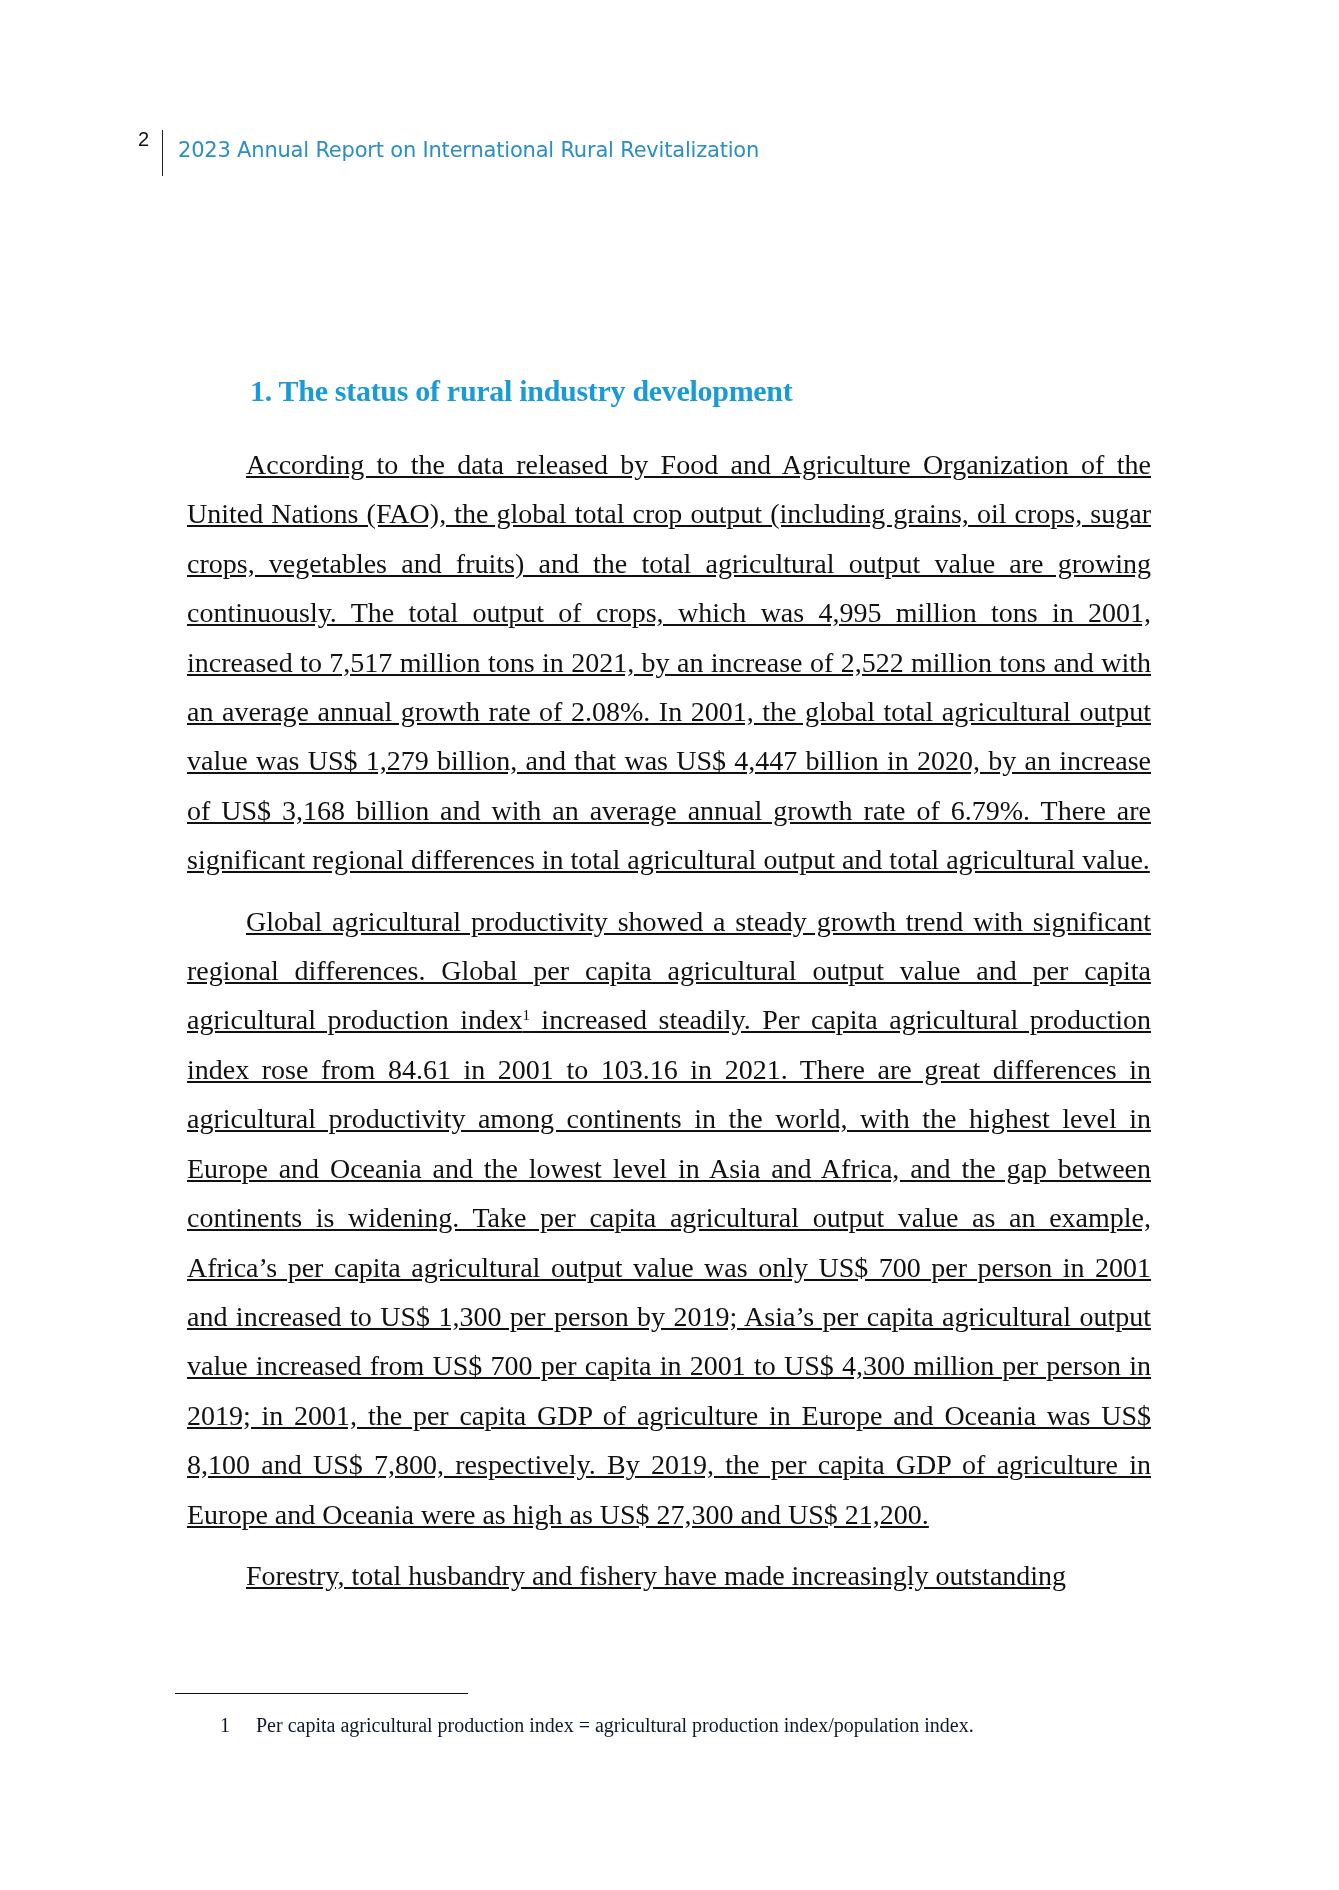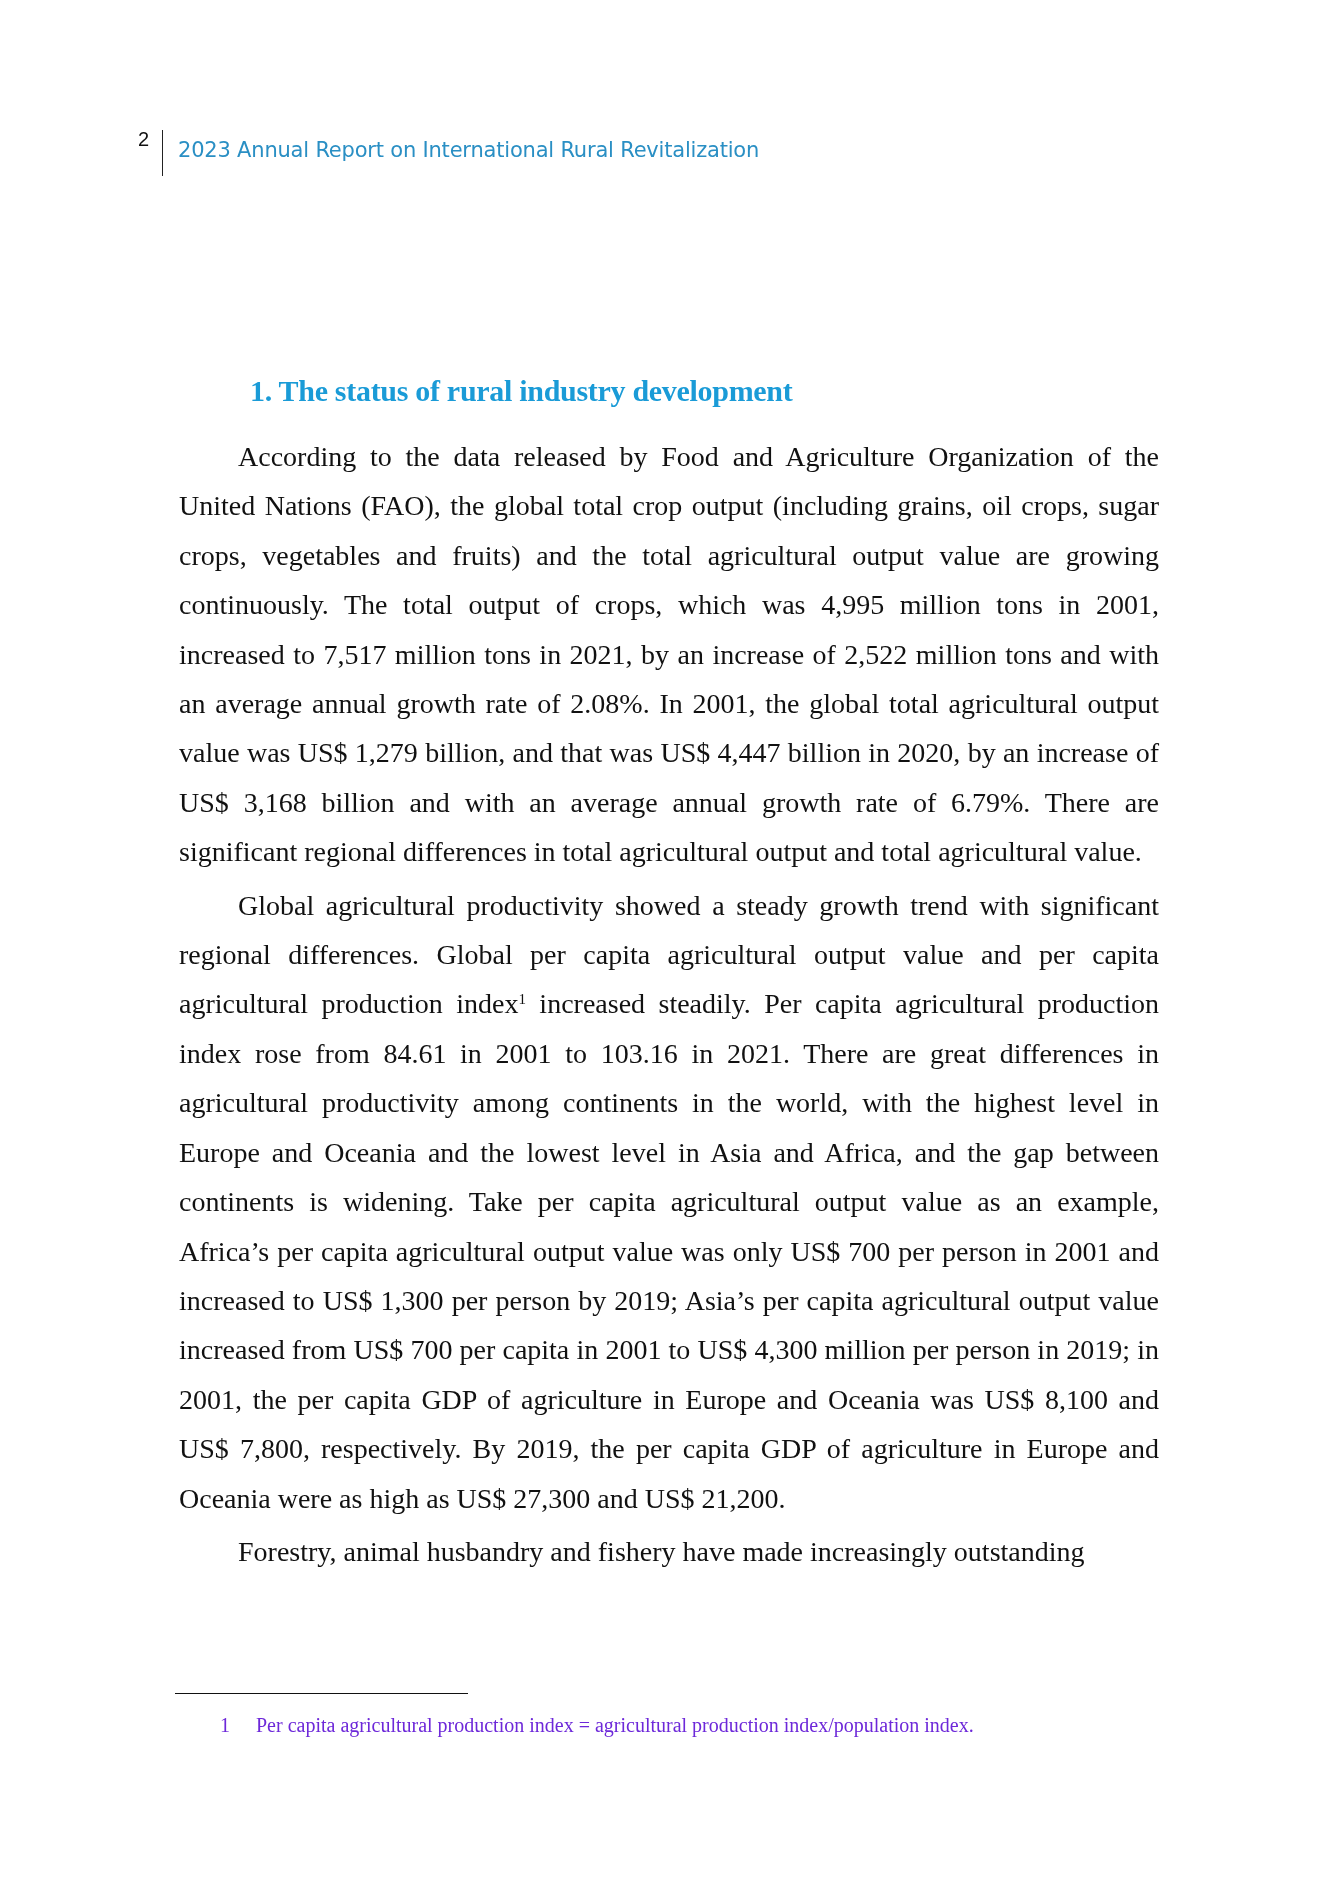--- a/index.html
+++ b/index.html
@@ -8,44 +8,44 @@
 
   .running-head { position: absolute; left: 138px; top: 128px; height: 48px; }
   .page-num { position: absolute; left: 0; top: 0; font-family: "Liberation Sans", sans-serif; font-size: 20px; color: #111; }
   .head-rule { position: absolute; left: 24px; top: 2px; width: 1px; height: 46px; background: #222; }
   .head-title { position: absolute; left: 40px; top: 10px; white-space: nowrap; font-family: "DejaVu Sans", sans-serif; font-size: 21px; color: #2a8fc4; letter-spacing: -0.2px; }
 
   .h1 { position: absolute; left: 234px; top: 280px; font-family: "Liberation Serif", serif; font-weight: bold; font-size: 35px; color: #1a9bd7; white-space: nowrap; letter-spacing: -0.6px; }
   .h2 { position: absolute; left: 234px; top: 358px; font-family: "Liberation Serif", serif; font-weight: bold; font-size: 30px; color: #1a9bd7; white-space: nowrap; letter-spacing: -0.3px; }
 
   .body { position: absolute; left: 175px; top: 428px; width: 988px; font-family: "Liberation Serif", serif; font-size: 28px; line-height: 49.4px; color: #111; }
-  .body p { margin: 4px; text-align: justify; text-indent: 59px; }
+  .body p { margin: 12px; text-align: justify; text-indent: 59px; text-decoration: underline; }
   .body sup { font-size: 15px; vertical-align: top; position: relative; top: -4px; }
 
   .fn-rule { position: absolute; left: 175px; top: 1693px; width: 293px; height: 1px; background: #111; }
-  .footnote { position: absolute; left: 220px; top: 1714px; font-family: "Liberation Serif", serif; font-size: 20px; color: #6d28d9; white-space: nowrap; }
+  .footnote { position: absolute; left: 220px; top: 1714px; font-family: "Liberation Serif", serif; font-size: 20px; color: #0f172a; white-space: nowrap; }
   .fn-num { display: inline-block; width: 36px; }
 </style>
 </head>
 <body>
 
 <div class="page">
 
   <div class="running-head">
     <span class="page-num">2</span>
     <span class="head-rule"></span>
     <span class="head-title">2023 Annual Report on International Rural Revitalization</span>
   </div>
 
   <h2 class="h2" style="margin:16px">1. The status of rural industry development</h2>
 
   <div class="body">
     <p>According to the data released by Food and Agriculture Organization of the United Nations (FAO), the global total crop output (including grains, oil crops, sugar crops, vegetables and fruits) and the total agricultural output value are growing continuously. The total output of crops, which was 4,995 million tons in 2001, increased to 7,517 million tons in 2021, by an increase of 2,522 million tons and with an average annual growth rate of 2.08%. In 2001, the global total agricultural output value was US$ 1,279 billion, and that was US$ 4,447 billion in 2020, by an increase of US$ 3,168 billion and with an average annual growth rate of 6.79%. There are significant regional differences in total agricultural output and total agricultural value.</p>
     <p><span>Global agricultural productivity showed a steady growth trend with significant regional differences. Global per capita agricultural output value and per capita agricultural production index</span><sup>1</sup><span> increased steadily. Per capita agricultural production index rose from 84.61 in 2001 to 103.16 in 2021. There are great differences in agricultural productivity among continents in the world, with the highest level in Europe and Oceania and the lowest level in Asia and Africa, and the gap between continents is widening. Take per capita agricultural output value as an example, Africa’s per capita agricultural output value was only US$ 700 per person in 2001 and increased to US$ 1,300 per person by 2019; Asia’s per capita agricultural output value increased from US$ 700 per capita in 2001 to US$ 4,300 million per person in 2019; in 2001, the per capita GDP of agriculture in Europe and Oceania was US$ 8,100 and US$ 7,800, respectively. By 2019, the per capita GDP of agriculture in Europe and Oceania were as high as US$ 27,300 and US$ 21,200.</span></p>
-    <p style="text-align:left">Forestry, animal husbandry and fishery have made increasingly outstanding</p>
+    <p style="text-align:left">Forestry, total husbandry and fishery have made increasingly outstanding</p>
   </div>
 
   <div class="fn-rule"></div>
   <div class="footnote">
     <span class="fn-num">1</span><span>Per capita agricultural production index = agricultural production index/population index.</span>
   </div>
 
 </div>
 
 </body></html>

